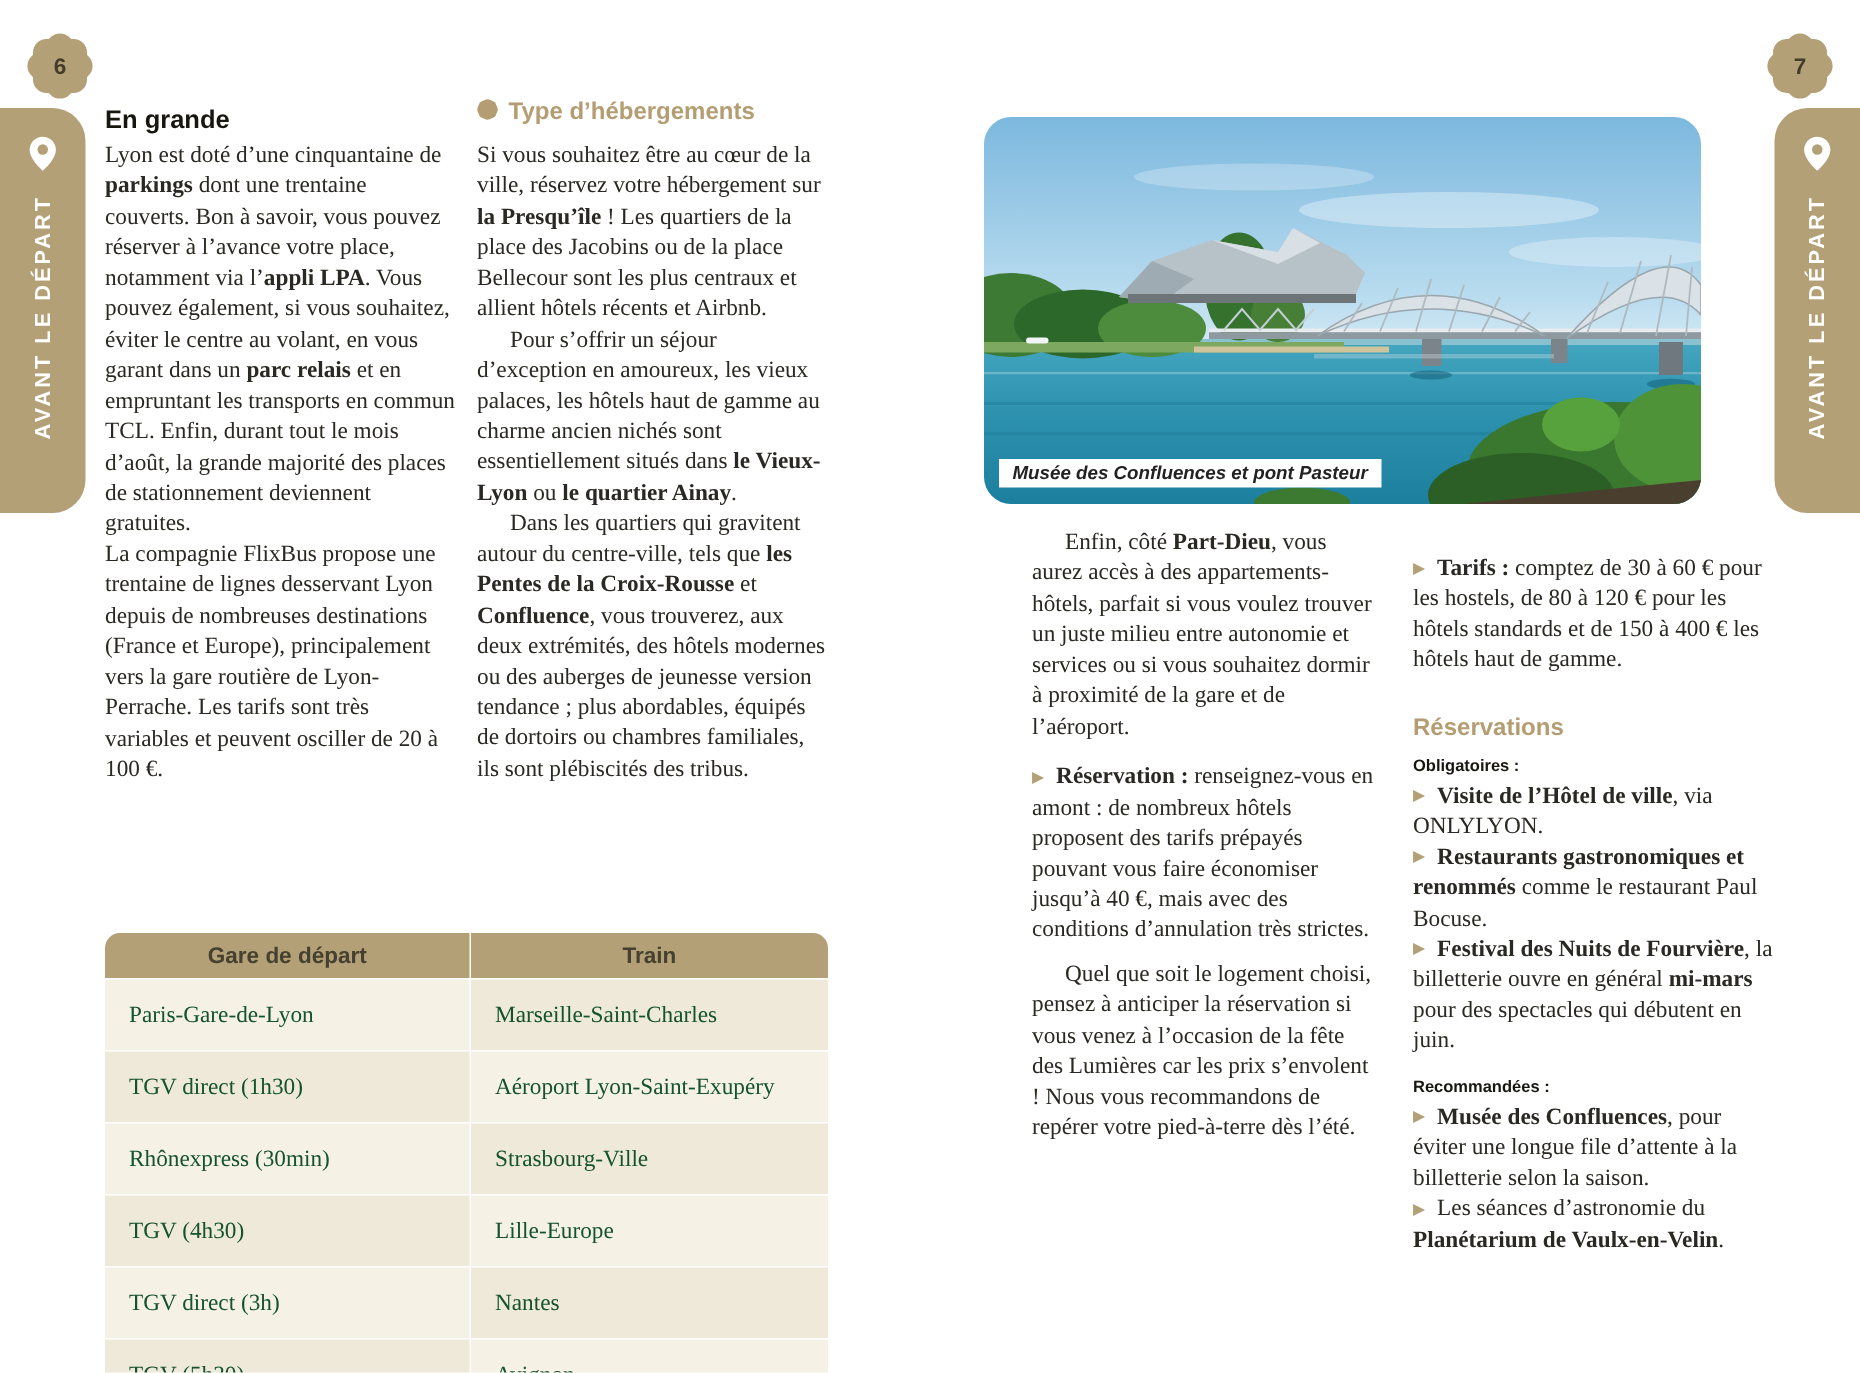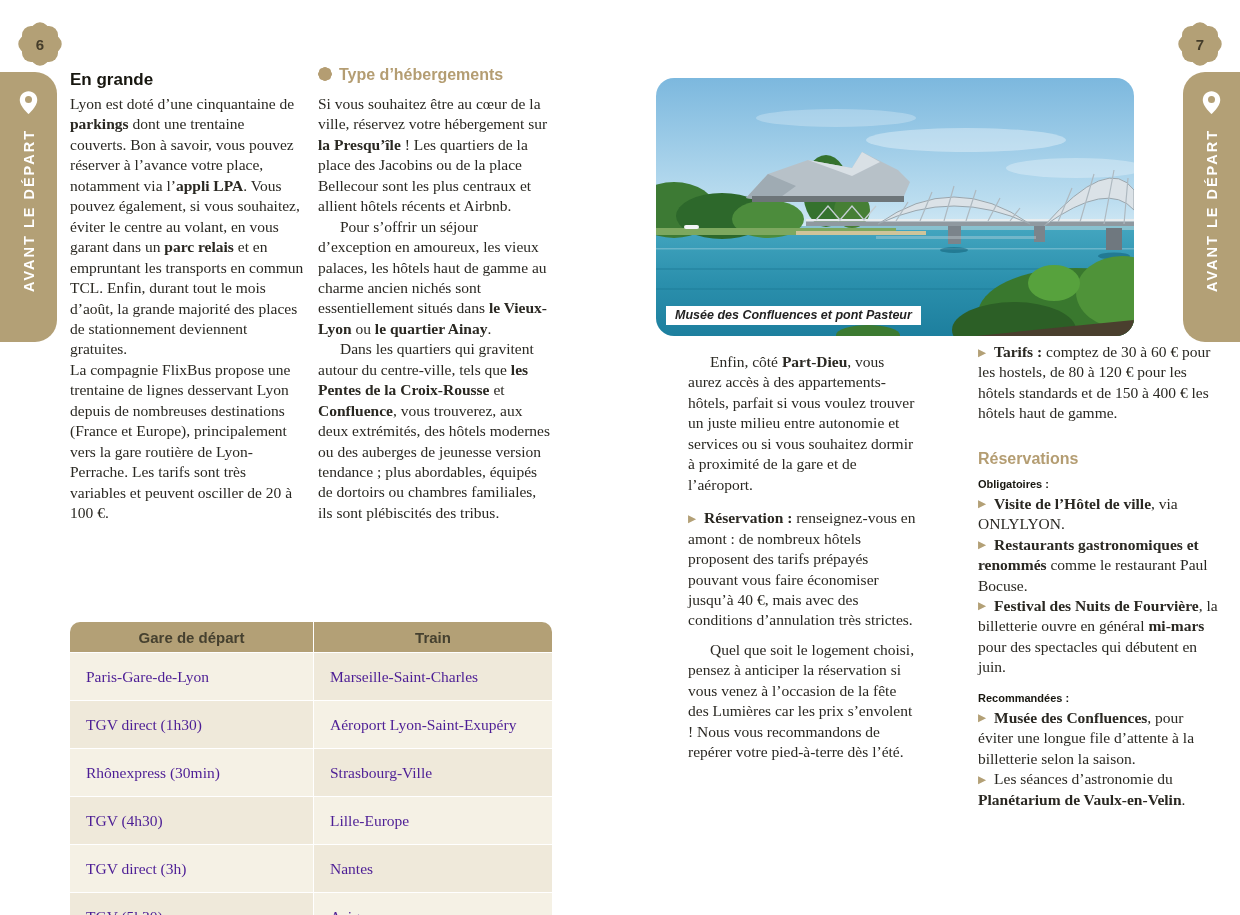--- a/index.html
+++ b/index.html
@@ -21,41 +21,41 @@
   #tab-left{left:0;border-radius:0 22px 22px 0;}
   #tab-right{left:1183px;border-radius:22px 0 0 22px;}
   .tab .pin{margin-bottom:10px;flex:0 0 auto;}
   .tab-label{writing-mode:vertical-rl;transform:rotate(180deg);
     font-family:"Liberation Sans",sans-serif;font-weight:bold;font-size:14.5px;letter-spacing:2px;color:#ffffff;}
   
   .col{position:absolute;}
   #col-l1{left:70px;top:70px;width:234px;}
   #col-l2{left:318px;top:66px;width:236px;}
   #col-r1{left:688px;top:352px;width:230px;}
-  #col-r2{left:942px;top:342px;width:240px;margin-left:36px;}
+  #col-r2{left:942px;top:369px;width:240px;}
   .body-text{font-size:15.5px;line-height:1.32;margin:0;}
   .ind{text-indent:22px;}
   .sans-h{font-family:"Liberation Sans",sans-serif;font-weight:bold;font-size:17px;color:#17160f;margin:0 0 4px;}
   .sans-h.mt{margin-top:14px;}
   .sub-h{font-family:"Liberation Sans",sans-serif;font-weight:bold;font-size:11px;color:#17160f;margin:0 0 4px;}
   .tan-h{font-family:"Liberation Sans",sans-serif;font-weight:bold;font-size:16px;line-height:1.18;
     color:#b49d72;margin:0 0 9px;}
   #col-l2 .tan-h{width:200px;}
   .bullet{font-family:"DejaVu Sans",sans-serif;color:#b3a076;font-size:10.5px;margin-right:8px;vertical-align:1.5px;}
   .gap1{margin-top:13px;}
   .gap2{margin-top:9px;}
   .fleuron{display:inline-block;width:14px;height:14px;position:relative;vertical-align:-1px;margin-right:7px;}
   .fleuron::before,.fleuron::after{content:"";position:absolute;inset:1px;background:#b49d72;border-radius:4px;}
   .fleuron::after{transform:rotate(45deg);}
   
   .dep-table{position:absolute;left:70px;top:622px;width:482px;display:grid;
     grid-template-columns:243px 1fr;gap:1px;background:#ffffff;border-radius:10px;overflow:hidden;}
   .th{background:#b3a076;height:30px;display:flex;align-items:center;justify-content:center;
     font-family:"Liberation Sans",sans-serif;font-weight:bold;font-size:15px;color:#45402f;}
-  .td{height:47px;display:flex;align-items:center;font-size:15.5px;color:#4c1d95;padding-left:16px;box-sizing:border-box;}
+  .td{height:47px;display:flex;align-items:center;font-size:15.5px;color:#14532d;padding-left:16px;box-sizing:border-box;}
   .r-odd{background:#f5f1e5;}
   .r-even{background:#efe9da;}
   
   #photo{position:absolute;left:656px;top:78px;width:478px;height:258px;border-radius:18px;overflow:hidden;}
   #photo svg{display:block;}
   .caption{position:absolute;left:10px;bottom:11px;background:#ffffff;padding:2px 9px 3px;
     font-family:"Liberation Sans",sans-serif;font-style:italic;font-weight:bold;font-size:12.5px;color:#222222;}
 </style>
 </head>
 <body>

